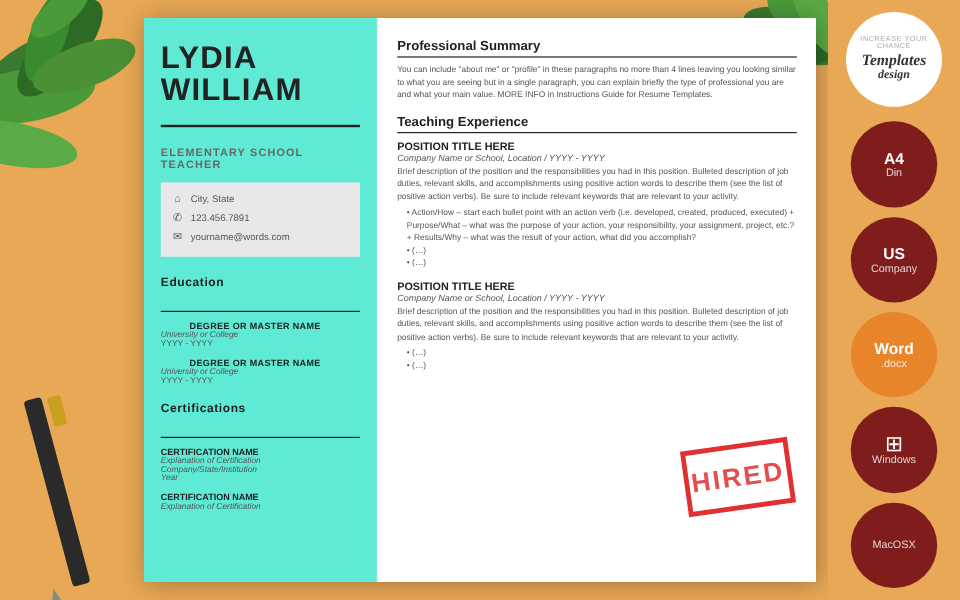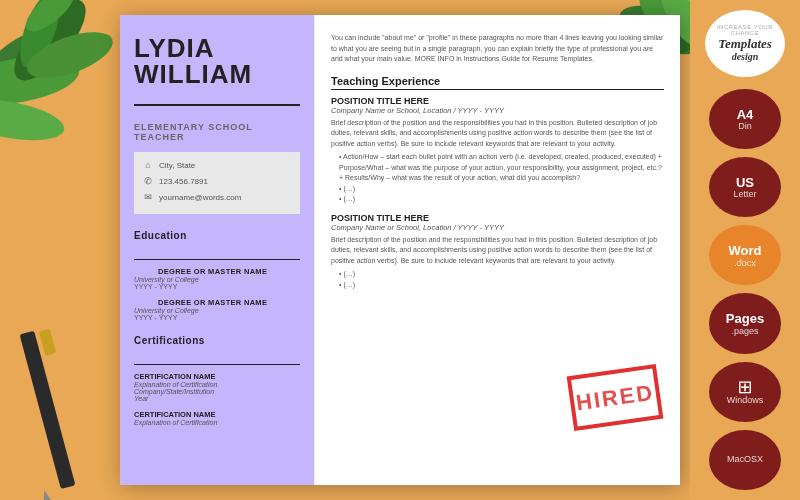--- a/index.html
+++ b/index.html
@@ -109,21 +109,21 @@
       position: relative;
       z-index: 1;
       box-shadow: 2px 2px 20px rgba(0,0,0,0.3);
       overflow: hidden;
     }
 
     
     .left-col {
       width: 195px;
       min-width: 195px;
-      background: #c4b5fd;
+      background: #5eead4;
       padding: 20px 14px 14px 14px;
       display: flex;
       flex-direction: column;
       border-right: 1px solid #eee;
     }
 
     .name-block {
       margin-bottom: 10px;
     }
 
@@ -399,20 +399,21 @@
       </div>
 
       <div class="cert-entry">
         <div class="cert-name">CERTIFICATION NAME</div>
         <div class="cert-desc">Explanation of Certification</div>
       </div>
     </div>
 
     <div class="right-col">
 
+      <div class="section-header-right">Professional Summary</div>
       <div class="summary-text">You can include "about me" or "profile" in these paragraphs no more than 4 lines leaving you looking similar to what you are seeing but in a single paragraph, you can explain briefly the type of professional you are and what your main value. MORE INFO in Instructions Guide for Resume Templates.</div>
 
       <div class="section-header-right">Teaching Experience</div>
 
       <div class="exp-section">
         <div class="position-title">POSITION TITLE HERE</div>
         <div class="company-line">Company Name or School, Location / YYYY - YYYY</div>
         <div class="exp-desc">Brief description of the position and the responsibilities you had in this position. Bulleted description of job duties, relevant skills, and accomplishments using positive action words to describe them (see the list of positive action verbs). Be sure to include relevant keywords that are relevant to your activity.</div>
         <div class="bullet-item">Action/How – start each bullet point with an action verb (i.e. developed, created, produced, executed) + Purpose/What – what was the purpose of your action, your responsibility, your assignment, project, etc.? + Results/Why – what was the result of your action, what did you accomplish?</div>
         <div class="bullet-item">(…)</div>
@@ -441,32 +442,28 @@
       <span class="logo-text" style="font-size:10px;">design</span>
     </div>
 
     <div class="format-btn">
       <span class="fmt-title">A4</span>
       <span class="fmt-sub">Din</span>
     </div>
 
     <div class="format-btn">
       <span class="fmt-title">US</span>
-      <span class="fmt-sub">Letter</span>
+      <span class="fmt-sub">Company</span>
     </div>
 
     <div class="format-btn orange">
       <span class="fmt-title">Word</span>
       <span class="fmt-sub">.docx</span>
     </div>
 
-    <div class="format-btn">
-      <span class="fmt-title">Pages</span>
-      <span class="fmt-sub">.pages</span>
-    </div>
 
     <div class="format-btn">
       <span class="win-icon">⊞</span>
       <span class="fmt-sub">Windows</span>
     </div>
 
     <div class="format-btn">
       <span class="win-icon"></span>
       <span class="fmt-sub">MacOSX</span>
     </div>

